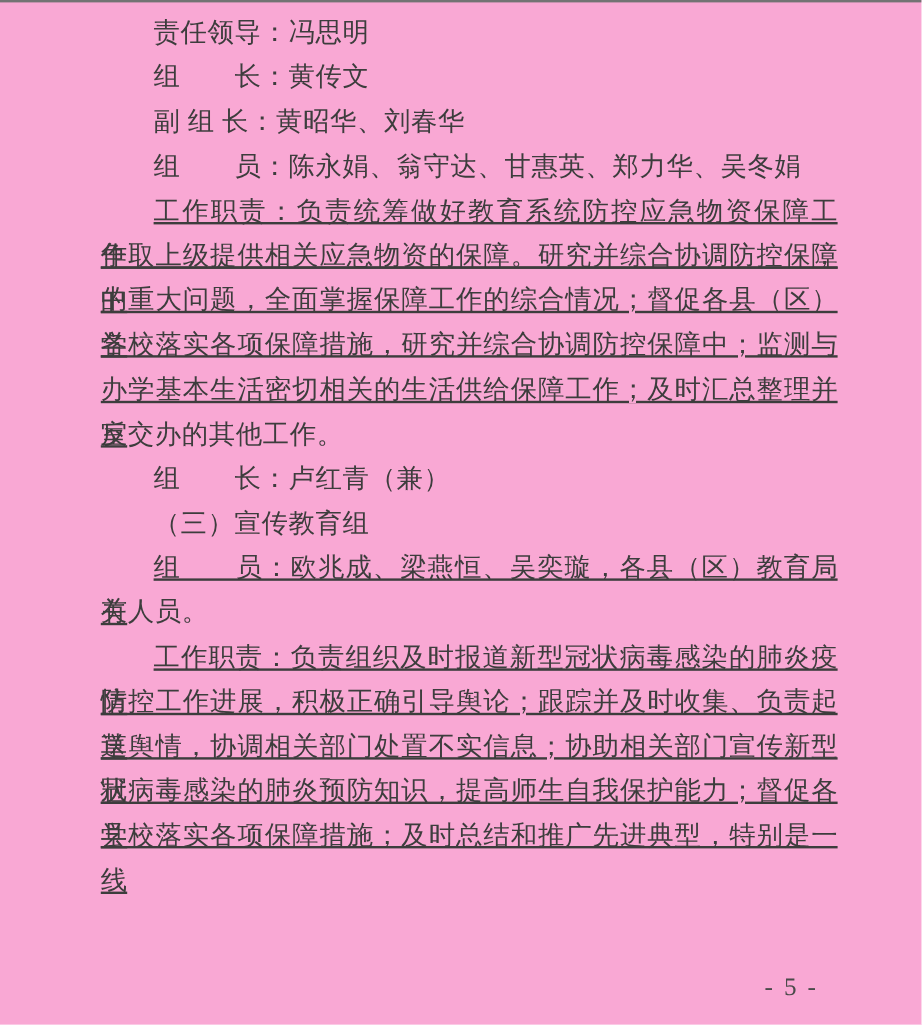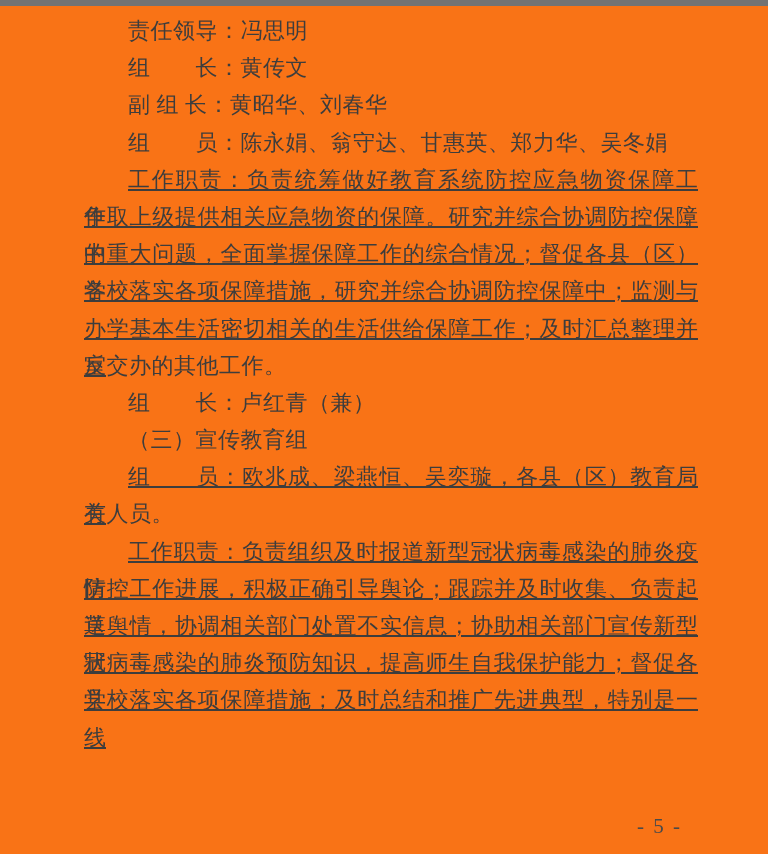--- a/index.html
+++ b/index.html
@@ -5,22 +5,22 @@
   * { margin: 0; padding: 0; box-sizing: border-box; }
   html, body {
     width: 768px;
     background: #ffffff;
     font-family: "Liberation Serif", "DejaVu Serif", serif;
   }
   .page {
     position: relative;
     width: 768px;
     height: 854px;
-    background: #f97316;
-    border-top: 6px solid #737373;
+    background: #f9a8d4;
+    border-top: 2px solid #737373;
     overflow: hidden;
     color: #3d3d3d;
   }
   .content {
     position: absolute;
     left: 84px;
     top: 6px;
     width: 614px;
   }
   .line {

